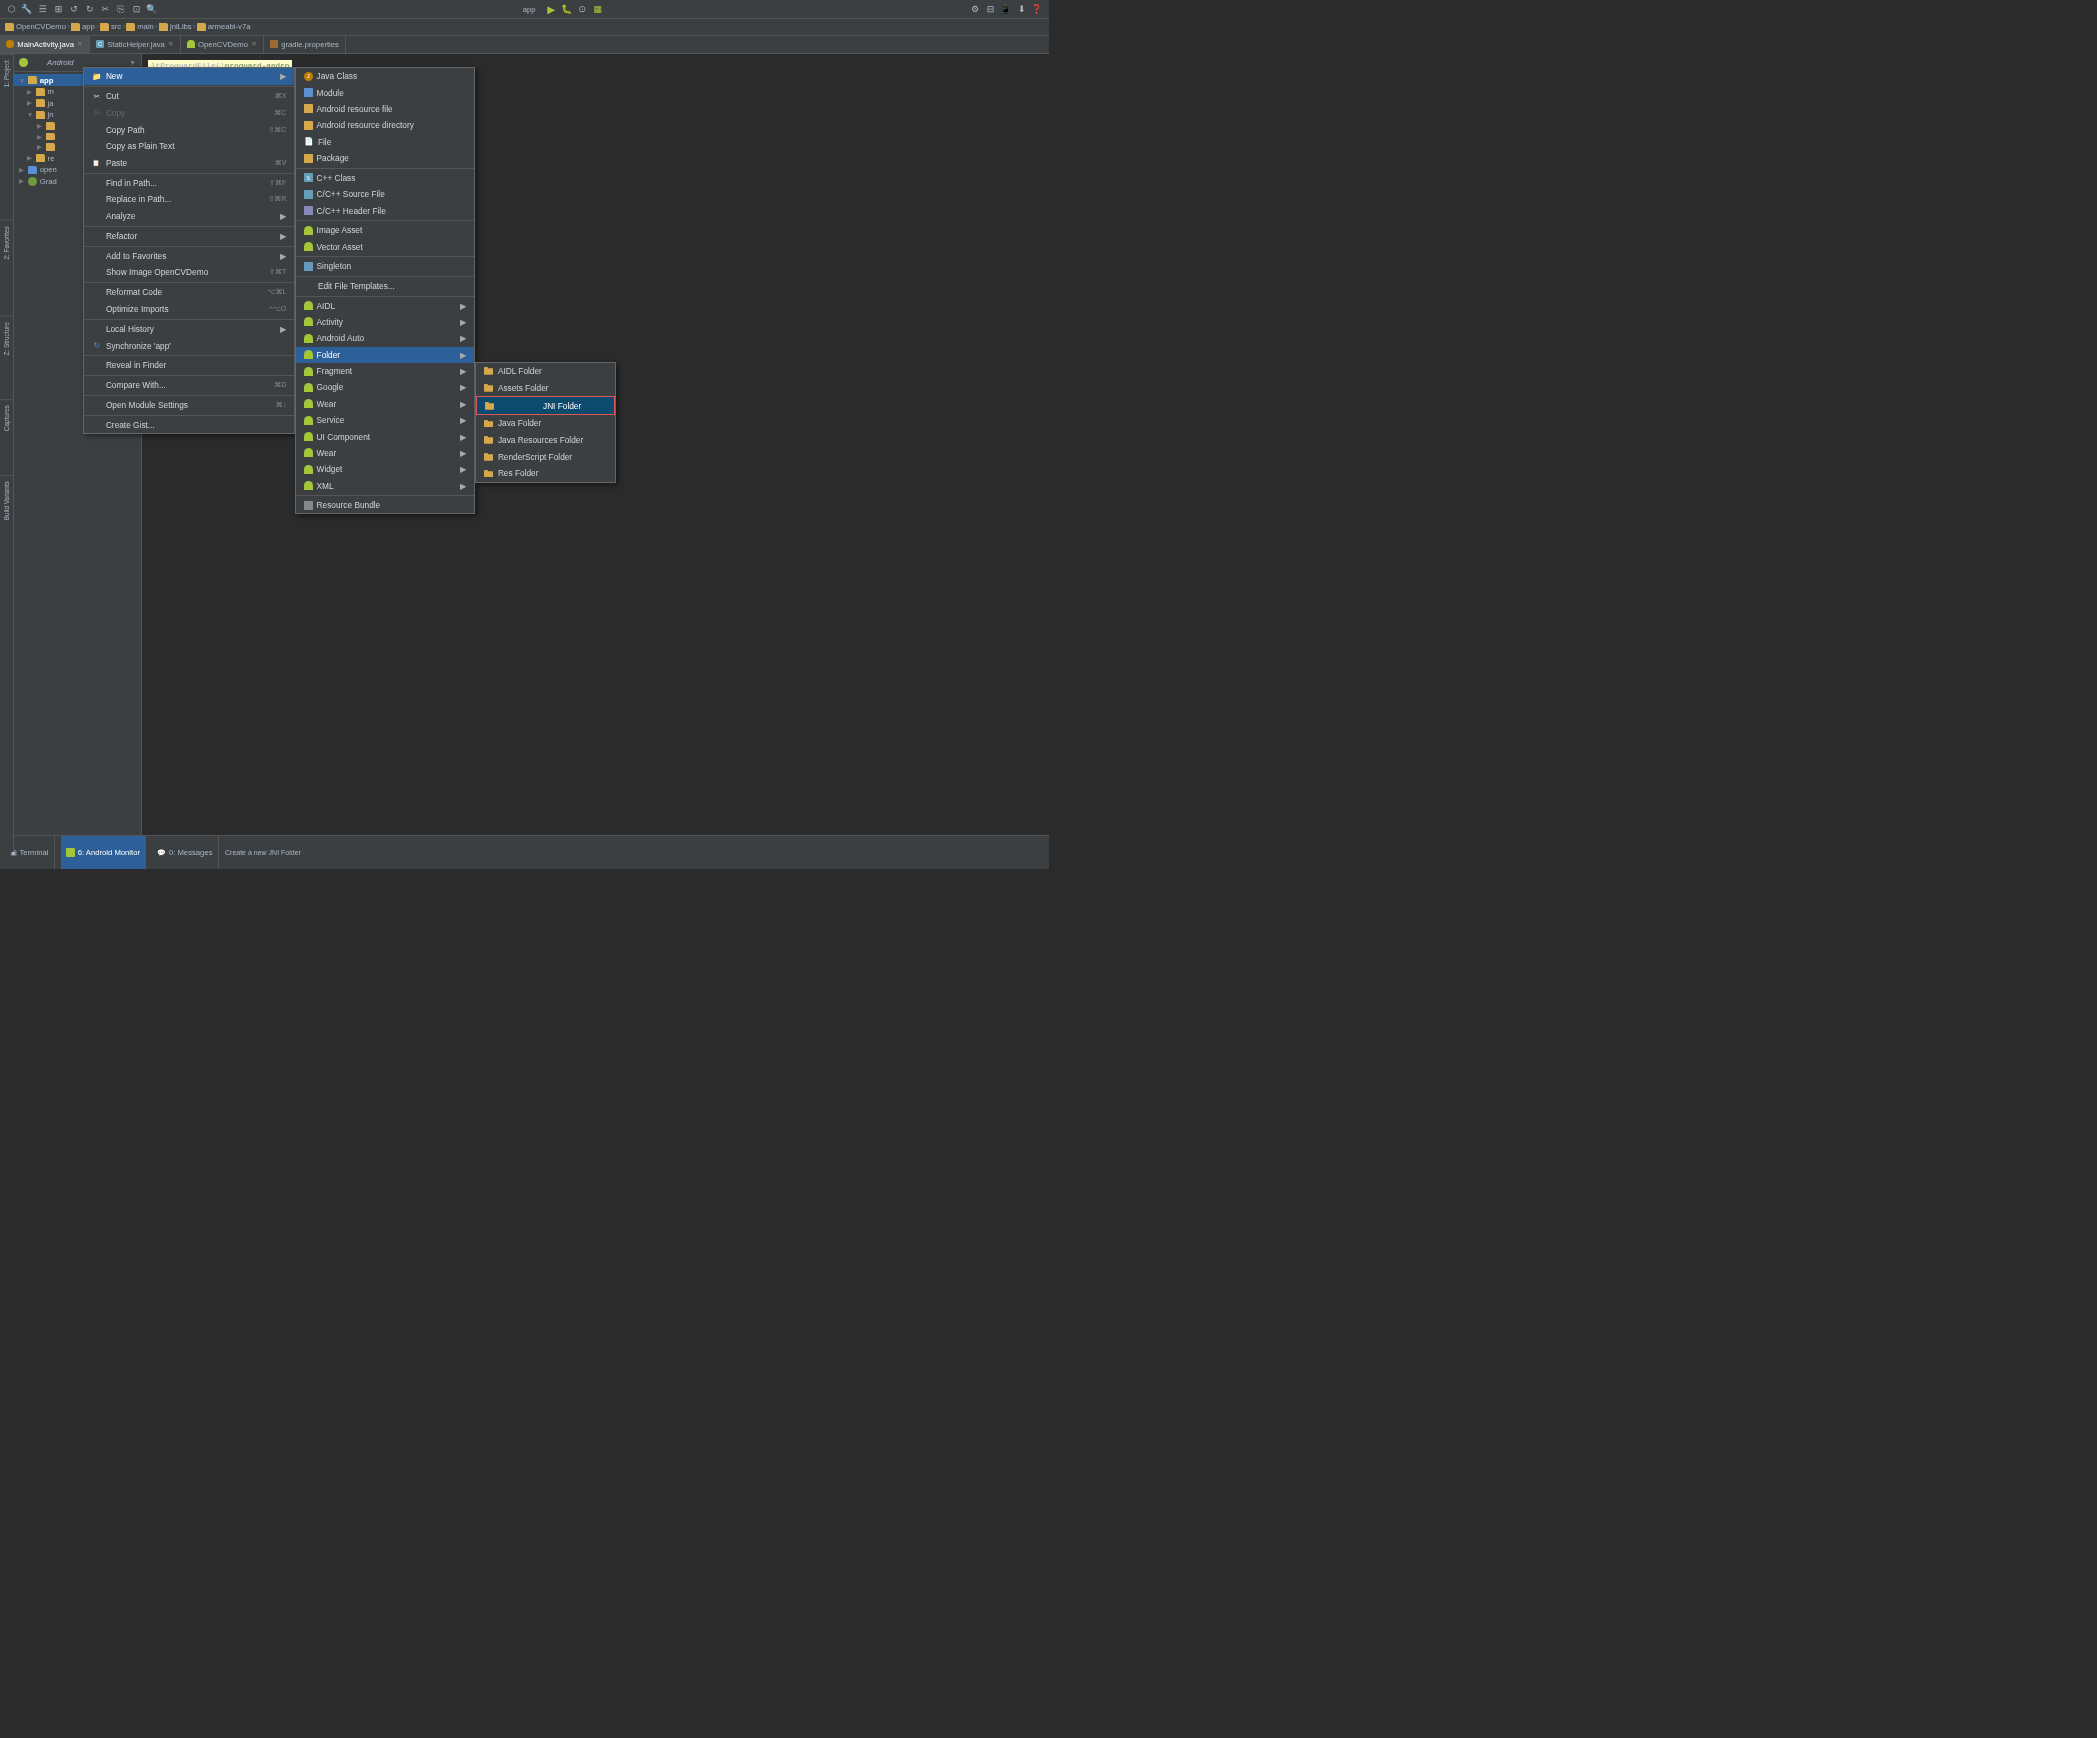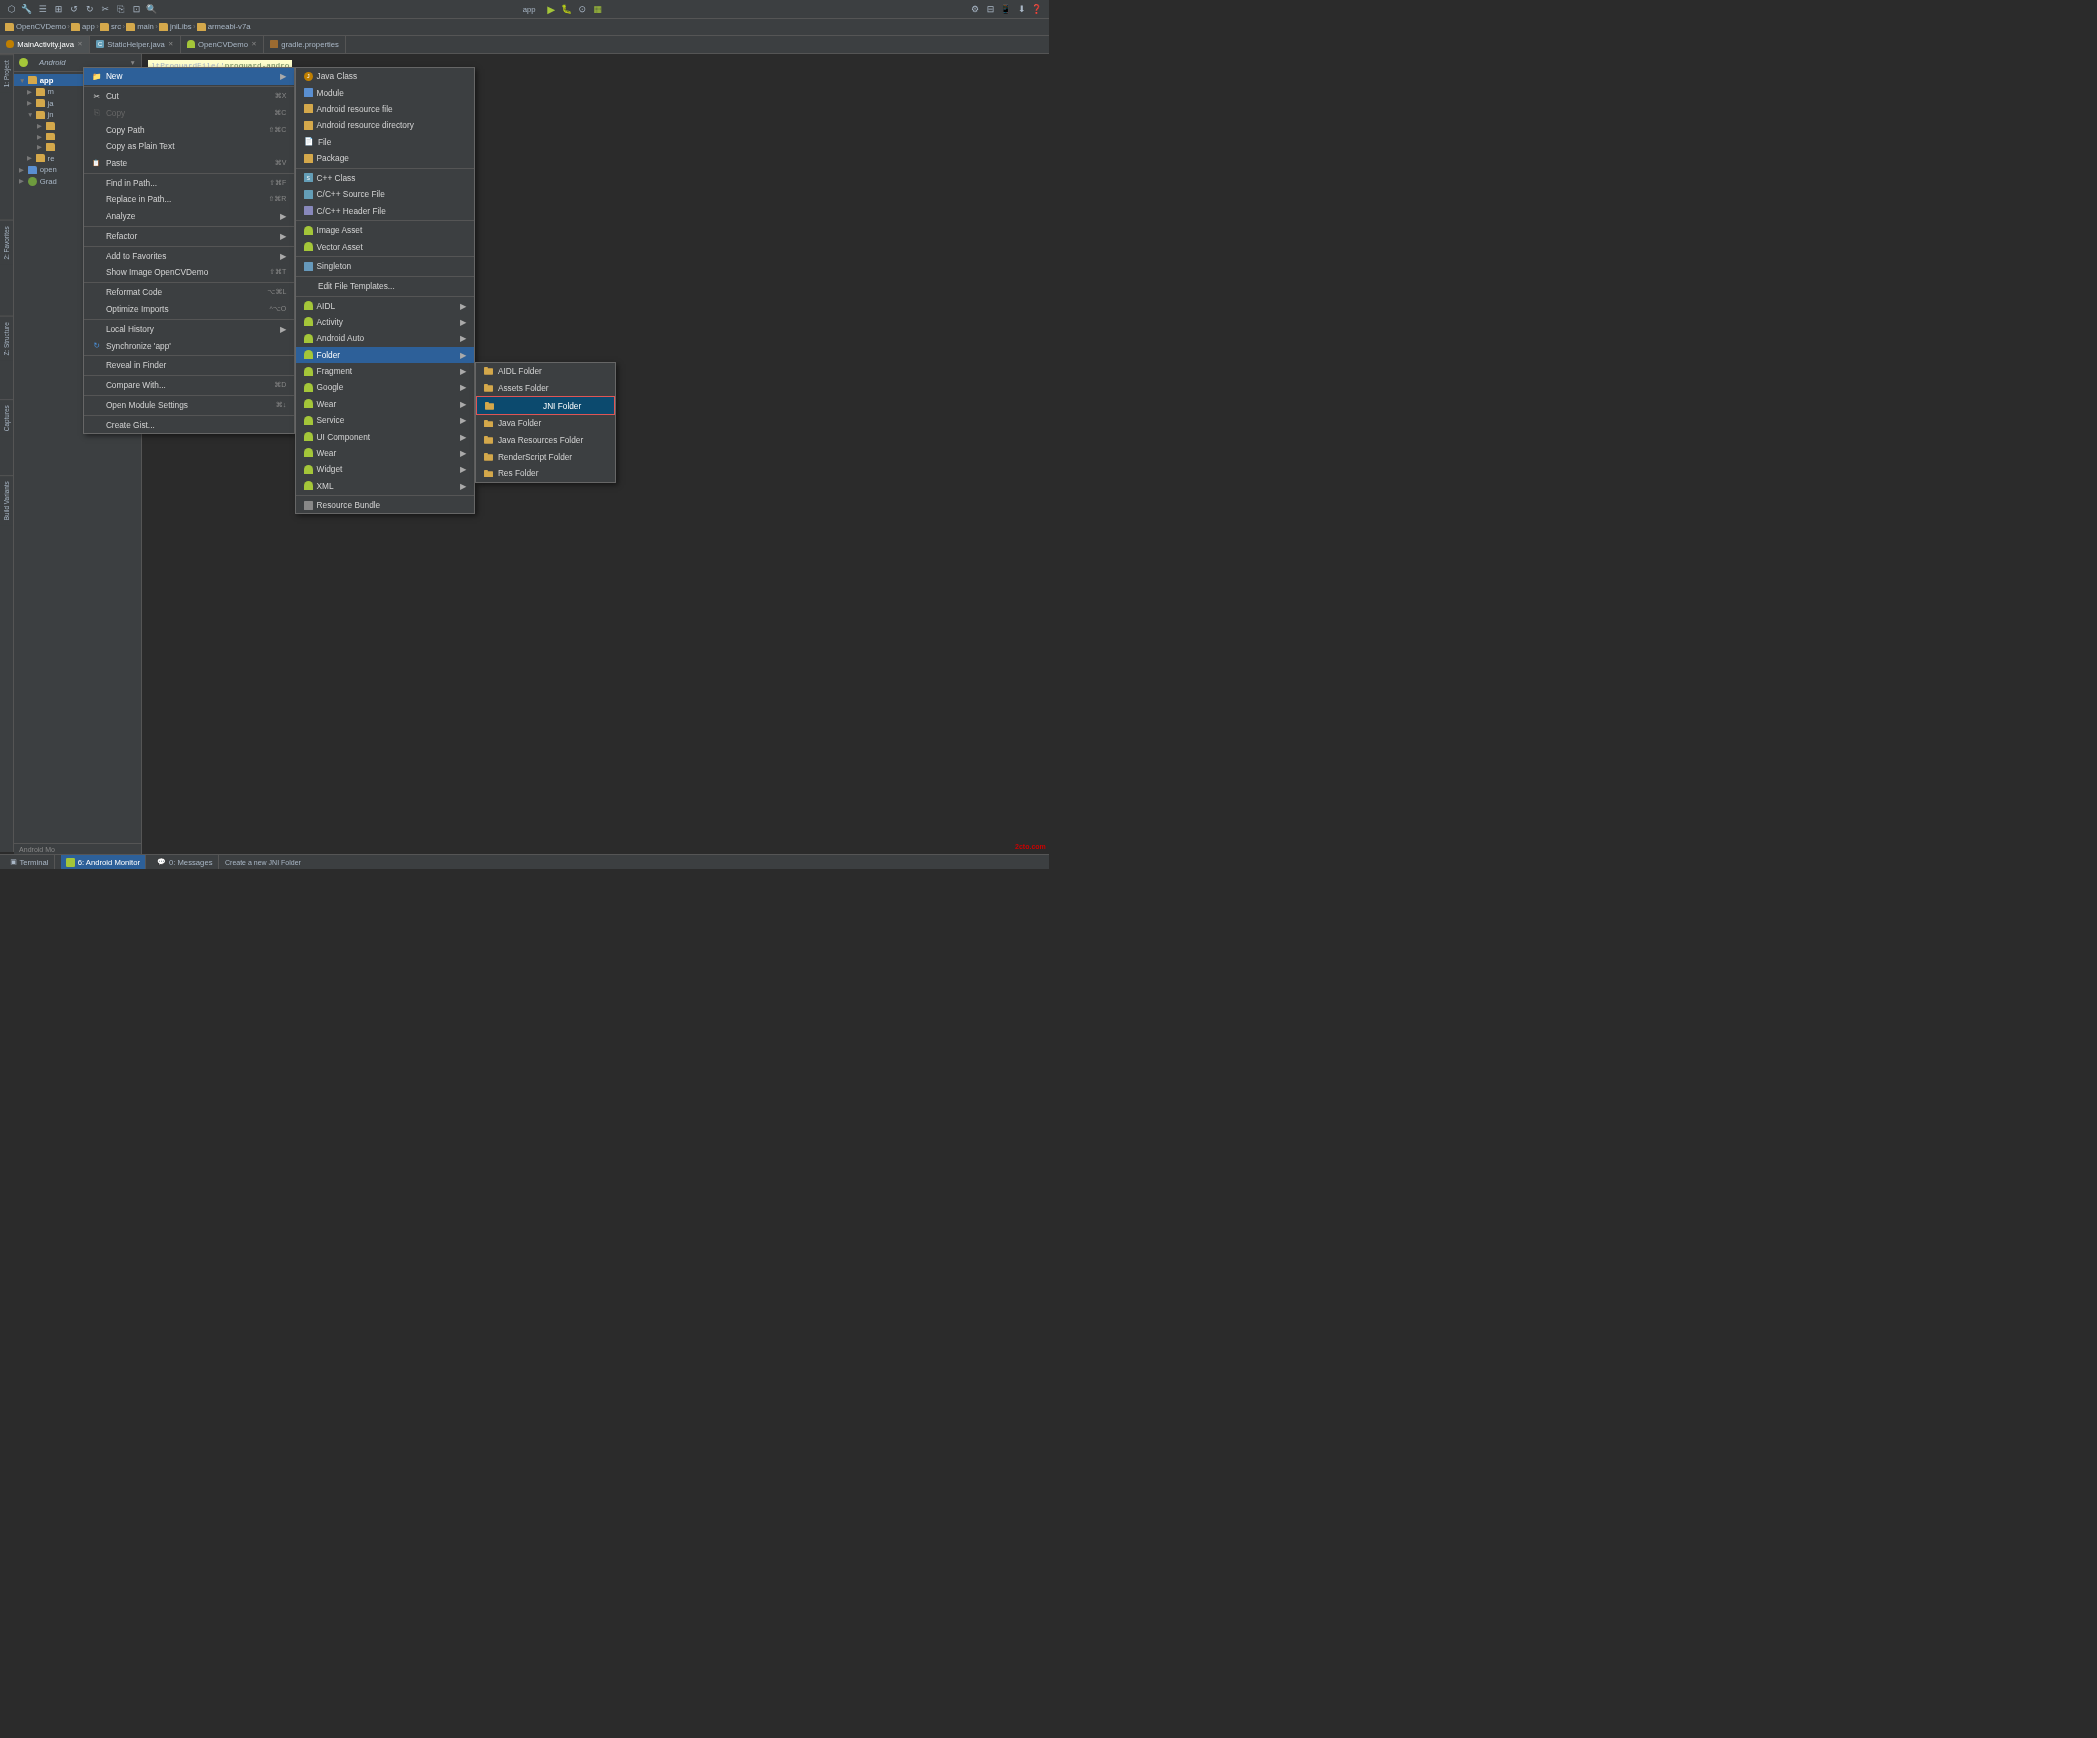--- a/index.html
+++ b/index.html
@@ -113,21 +113,21 @@
     }
     .sidebar-header {
       height: 18px;
       background: #3c3f41;
       display: flex;
       align-items: center;
       padding: 0 5.1px;
       font-size: 7.7px;
       color: #a9b7c6;
       border-bottom: 0.6px solid #555;
-      gap: 11px;
+      gap: 19px;
       font-style: italic;
     }
     .android-icon-small {
       width: 9px;
       height: 9px;
       background: #a4c639;
       border-radius: 50%;
       display: inline-block;
     }
     .sidebar-tree {
@@ -275,21 +275,21 @@
       padding: 0 6.4px;
     }
     .code-text { color: #a9b7c6; }
 
     
     .bottom-bar {
       position: absolute;
       bottom: 0;
       left: 0;
       right: 0;
-      height: 15px;
+      height: 34px;
       background: #3c3f41;
       border-top: 0.6px solid #555;
       display: flex;
       align-items: center;
       padding: 0 5.1px;
       font-size: 7.7px;
       color: #a9b7c6;
       gap: 6.4px;
       z-index: 10;
     }

